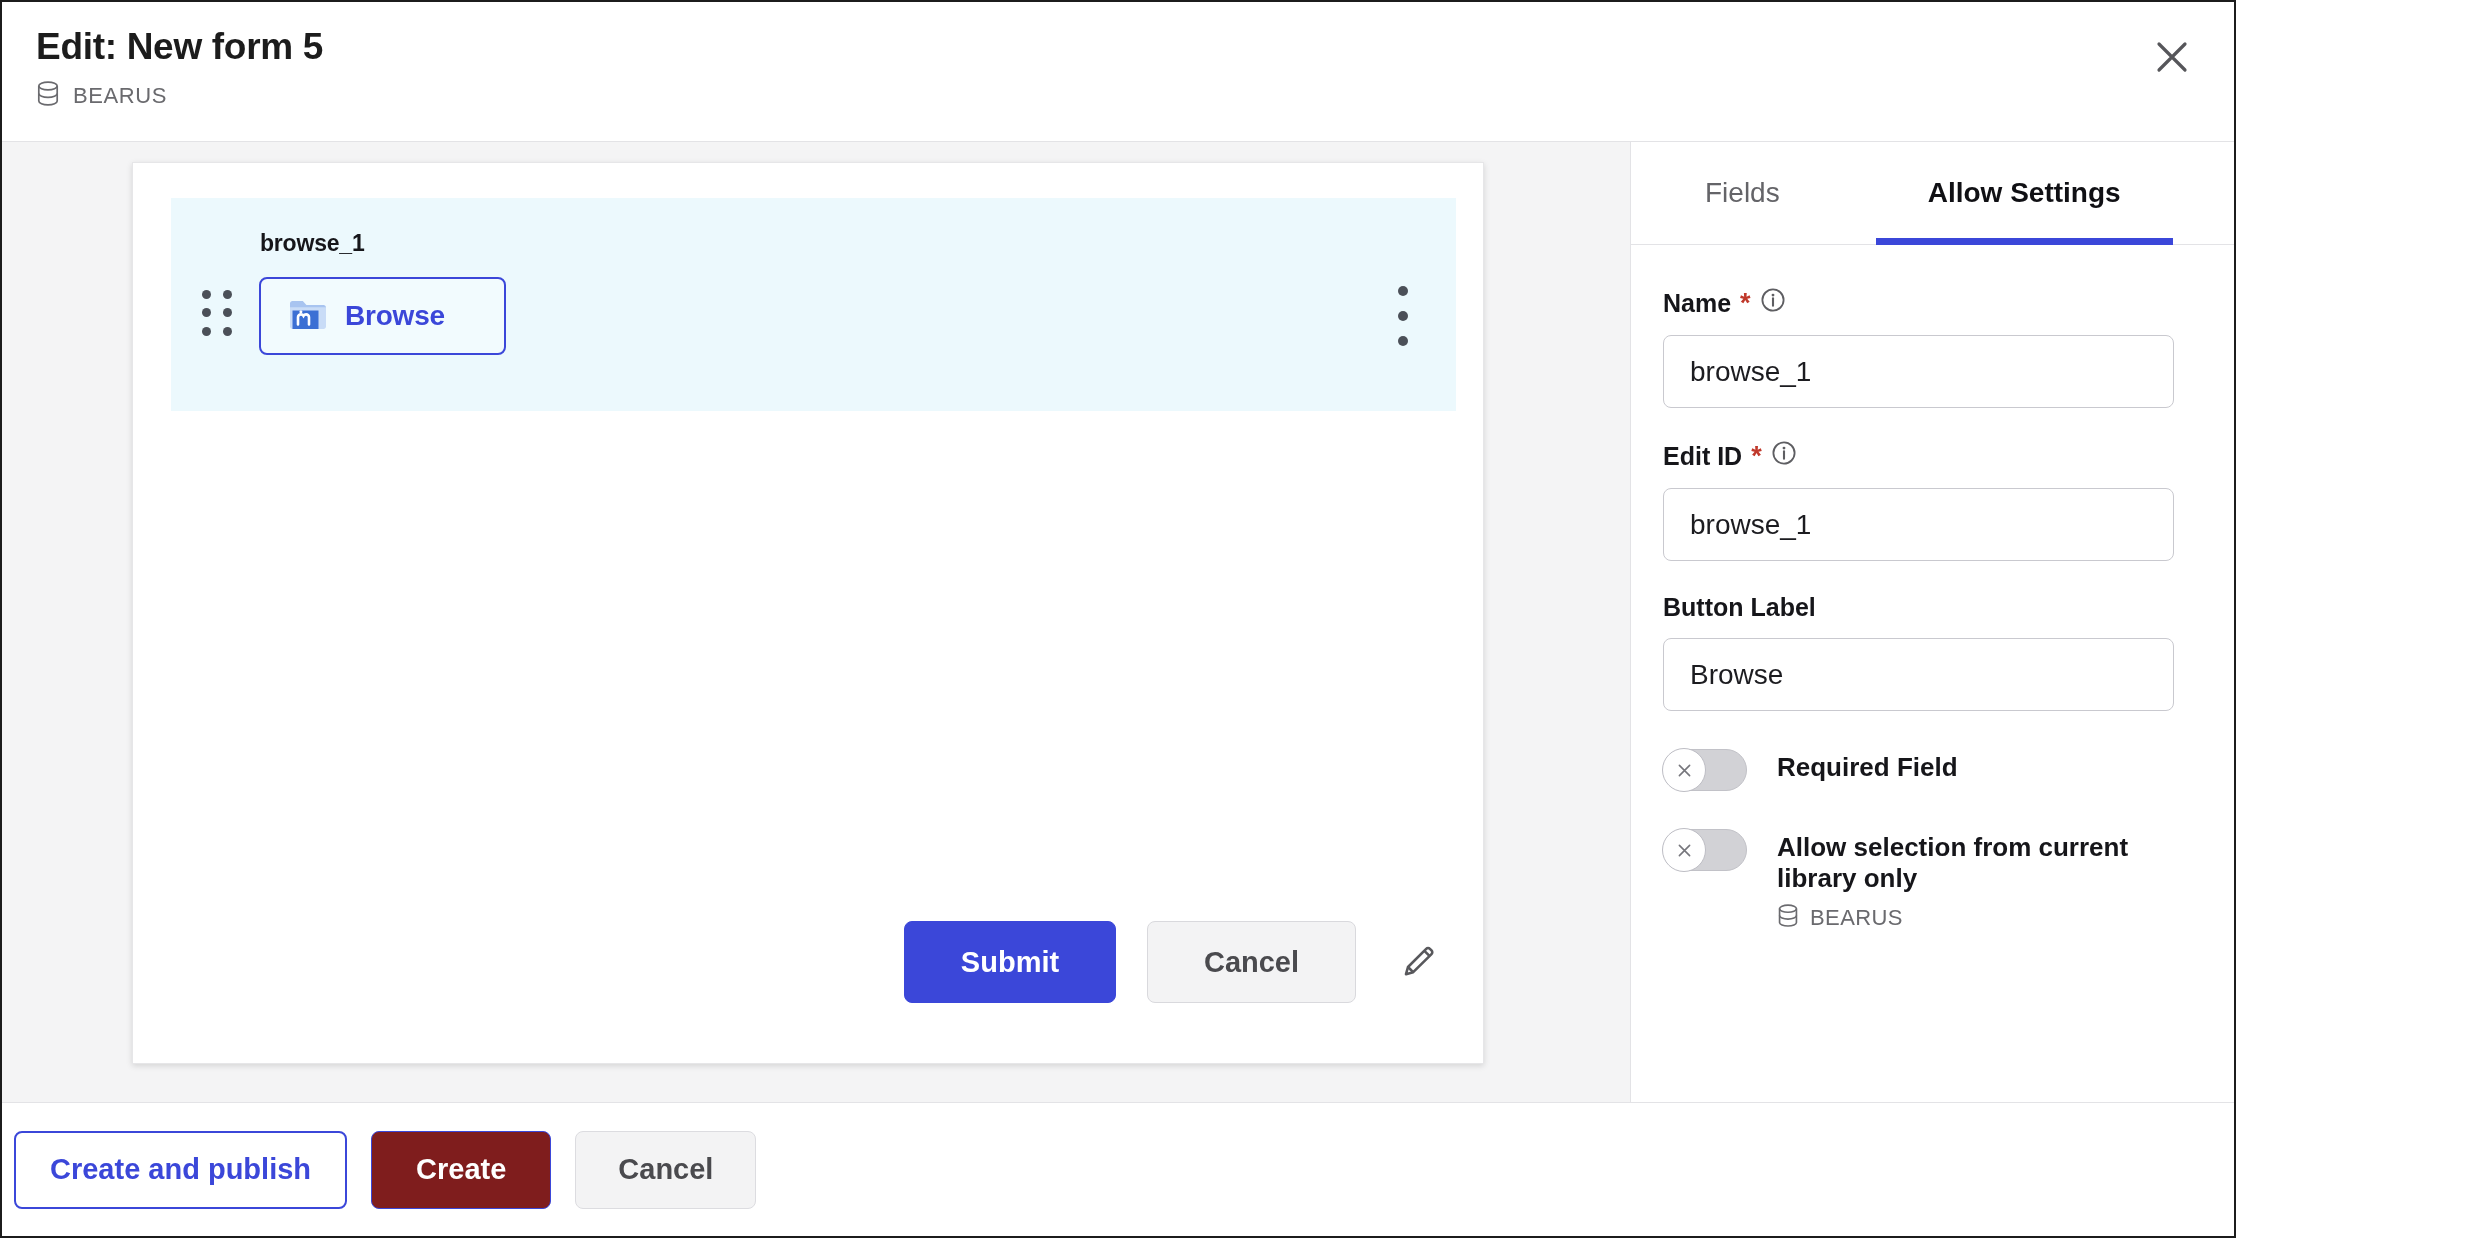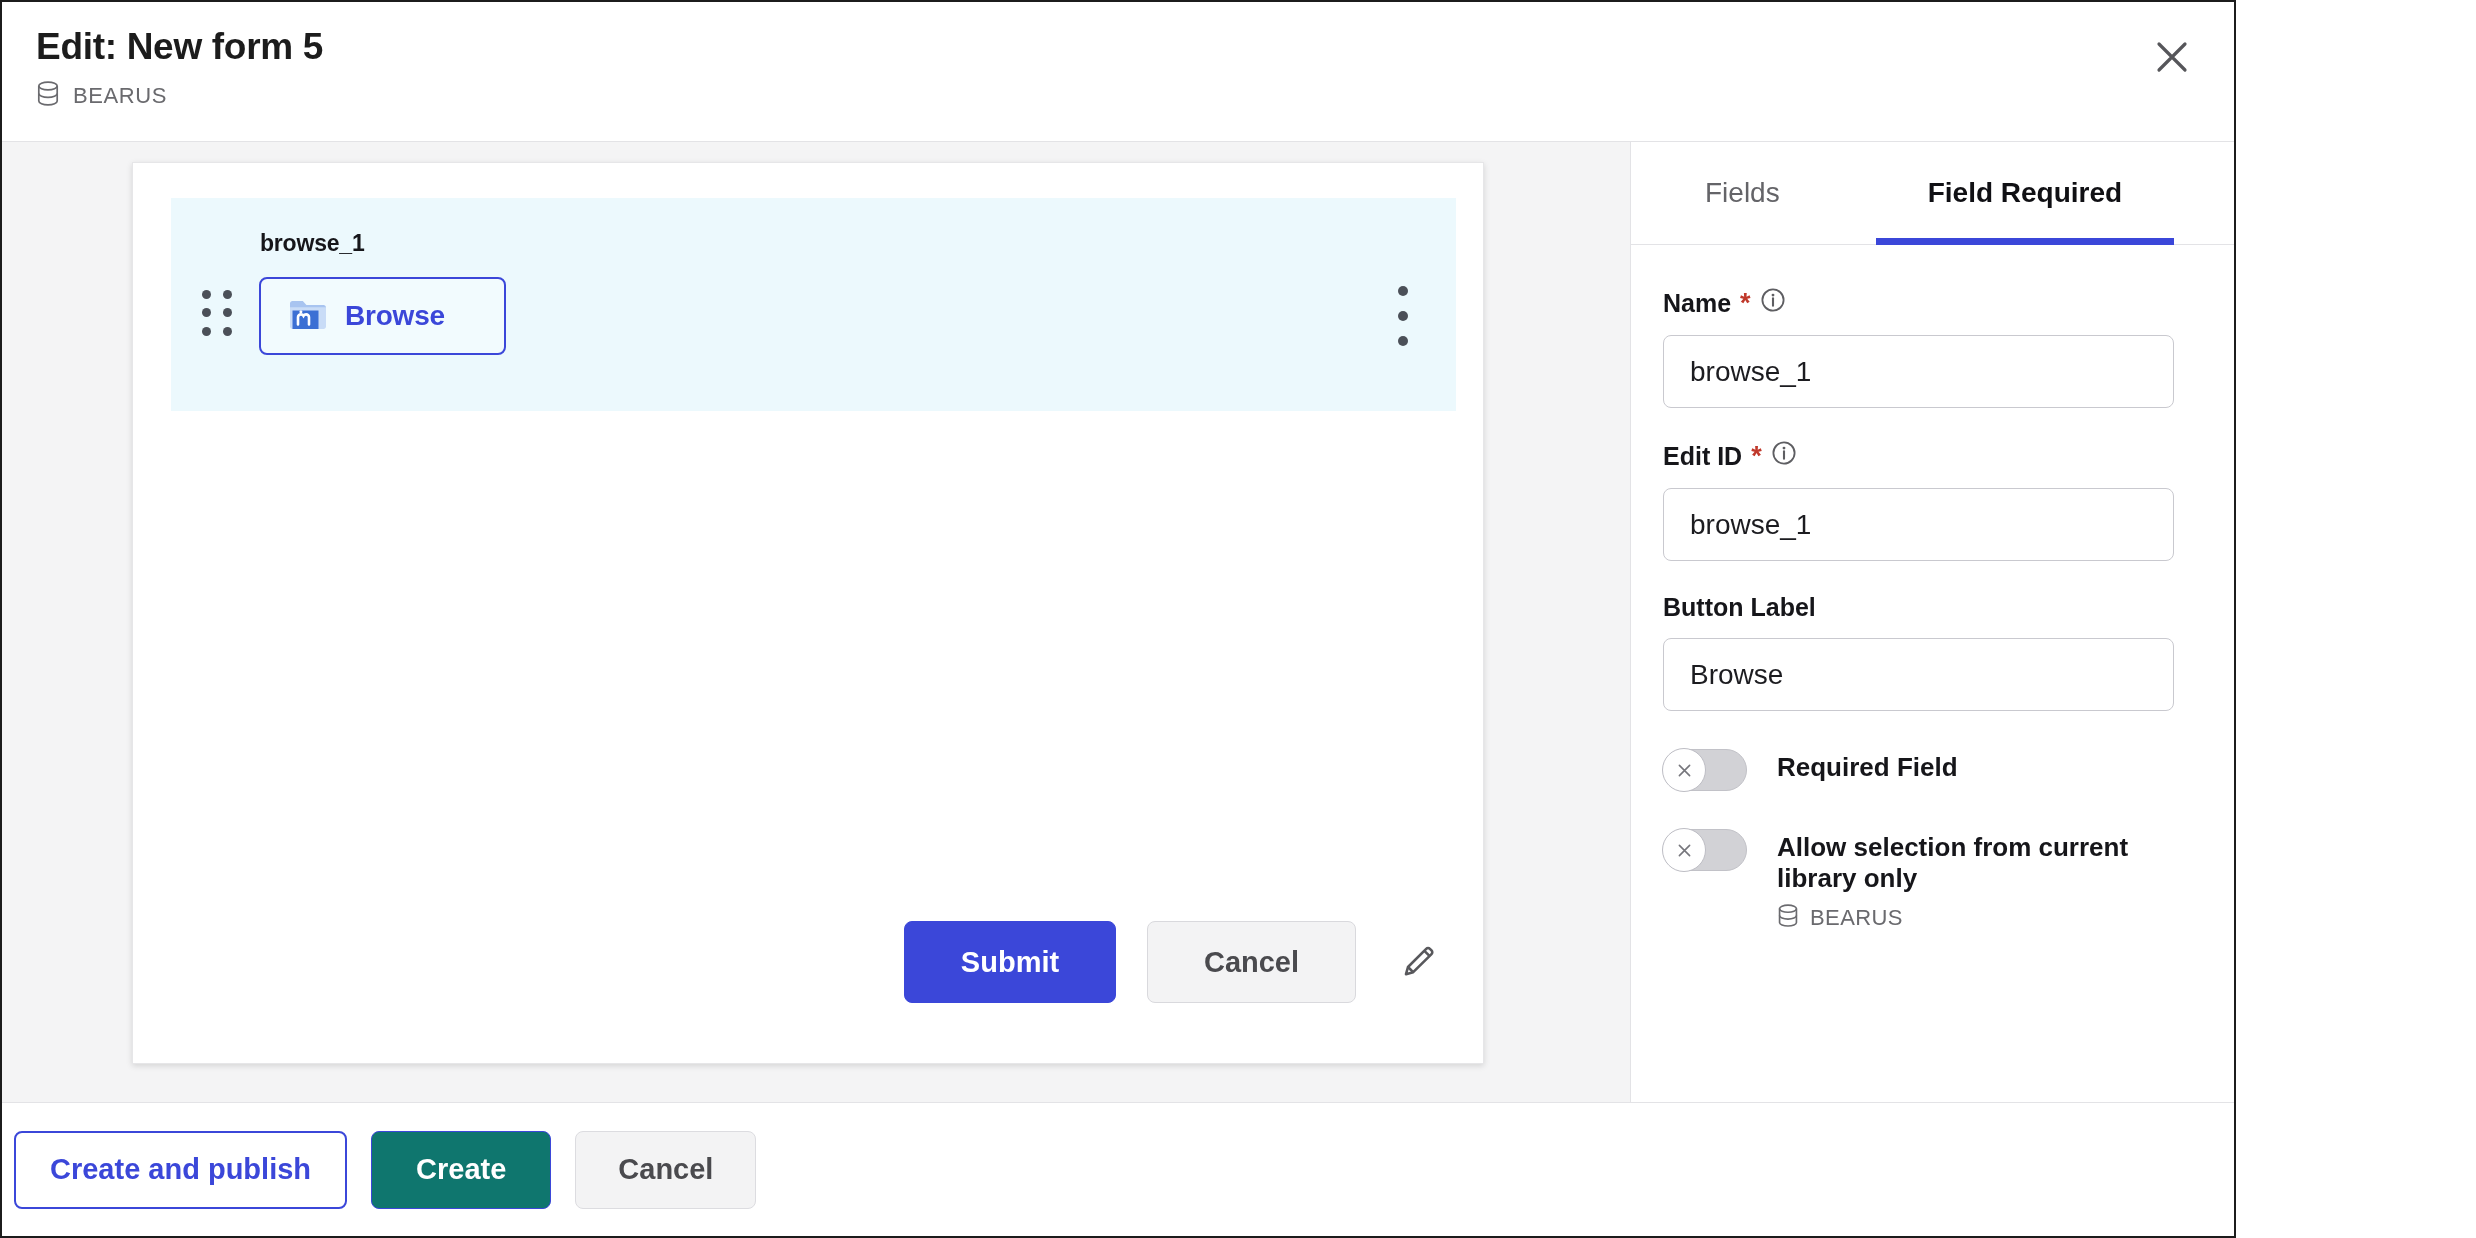--- a/index.html
+++ b/index.html
@@ -347,21 +347,21 @@
     padding: 0 34px;
     background: #ffffff;
     border: 2px solid #3b47d9;
     color: #3b47d9;
     font-size: 29px;
     font-weight: bold;
   }
   .btn-create {
     height: 78px;
     padding: 0 44px;
-    background: #0f766e;
+    background: #7f1d1d;
     border: 1px solid #3b47d9;
     color: #ffffff;
     font-size: 29px;
     font-weight: bold;
   }
   .btn-cancel-footer {
     height: 78px;
     padding: 0 42px;
     background: #f3f3f4;
     border: 1px solid #dcdce0;
@@ -444,21 +444,21 @@
           </button>
         </div>
 
       </div>
     </div>
 
     <div class="panel">
 
       <div class="tabs">
         <button class="tab">Fields</button>
-        <button class="tab active">Field Required</button>
+        <button class="tab active">Allow Settings</button>
       </div>
 
       <div class="panel-body">
 
         <div class="field-group">
           <div class="field-group-label">
             <span>Name</span>
             <span class="req-star">*</span>
             <span>
               <svg width="26" height="26" viewBox="0 0 26 26" fill="none" xmlns="http://www.w3.org/2000/svg">

